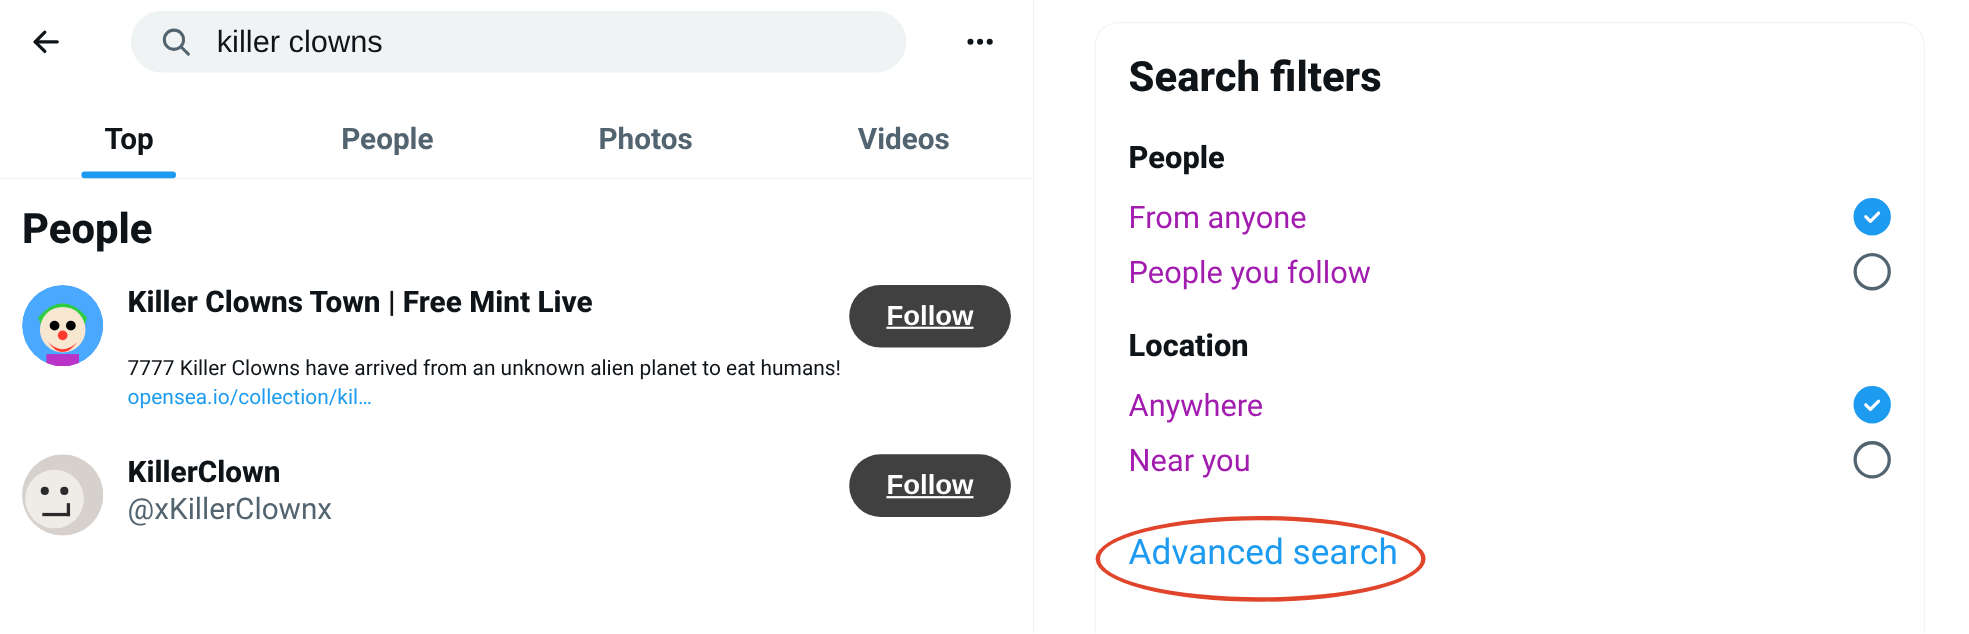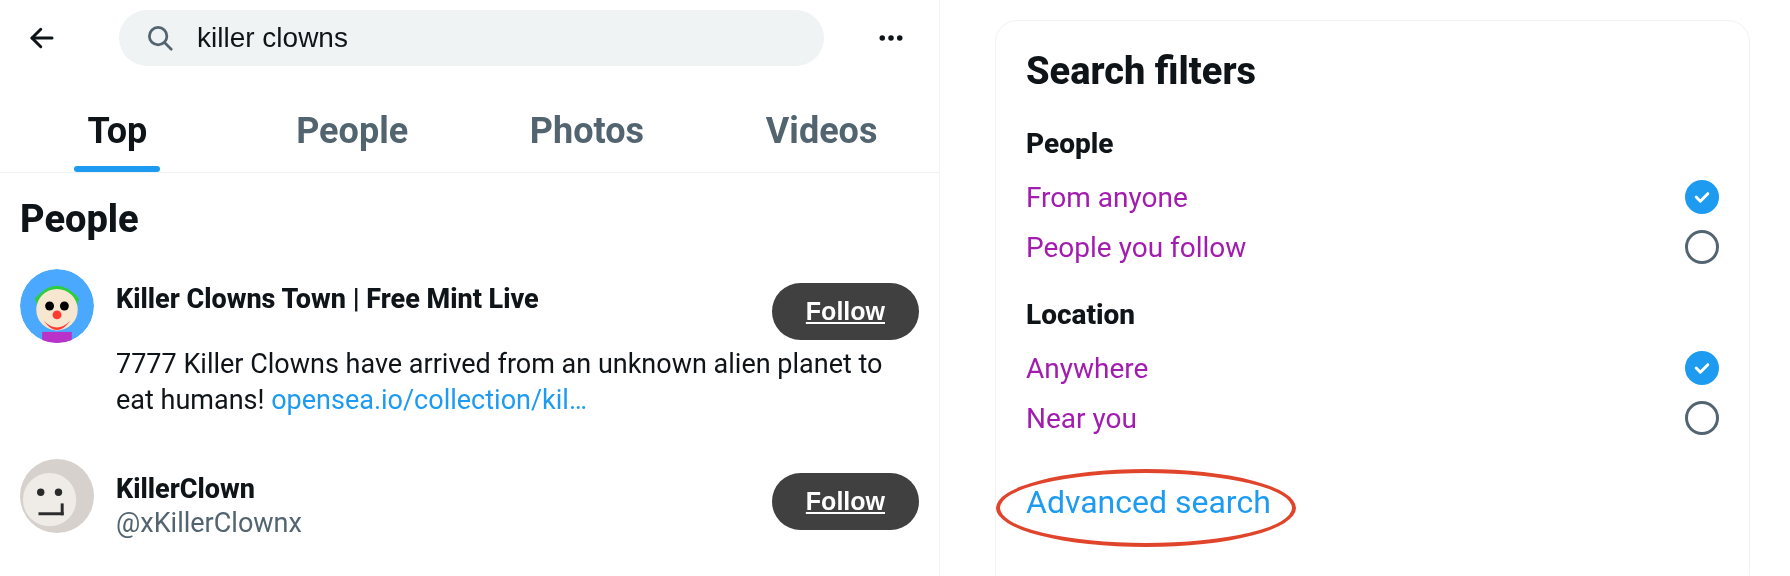--- a/index.html
+++ b/index.html
@@ -74,21 +74,21 @@
   
   .tabs {
     display: flex;
     border-bottom: 1px solid #eff3f4;
     margin-top: 14px;
   }
   .tab {
     flex: 1;
     text-align: center;
     padding: 20px 0 20px;
-    font-size: 36px;
+    font-size: 27px;
     font-weight: 700;
     color: #536471;
     cursor: pointer;
     position: relative;
   }
   .tab.active {
     color: #0f1419;
   }
   .tab.active::after {
     content: "";
@@ -119,21 +119,20 @@
     flex-shrink: 0;
     overflow: hidden;
   }
   .avatar svg { width:100%; height:100%; display:block; }
   .person-body { flex: 1; min-width:0; }
   .row1 {
     display: flex;
     align-items: flex-start;
     justify-content: space-between;
     gap: 20px;
-    margin-top: 14px;
   }
   .names { min-width:0; }
   .display-name {
     font-size: 27px;
     font-weight: 800;
     color: #0f1419;
     line-height: 1.25;
   }
   .handle {
     font-size: 27px;
@@ -146,21 +145,21 @@
     font-weight: 800;
     font-size: 25px;
     border: none;
     border-radius: 9999px;
     padding: 14px 34px;
     cursor: pointer;
     flex-shrink:0;
     text-decoration:underline;
   }
   .bio {
-    font-size: 27px;
+    font-size: 19px;
     color: #0f1419;
     margin-top: 6px;
     line-height: 1.35;
   }
   .bio .link { color: #1d9bf0; }
 
   
   .filters-card {
     border: 1px solid #eff3f4;
     border-radius: 22px;

